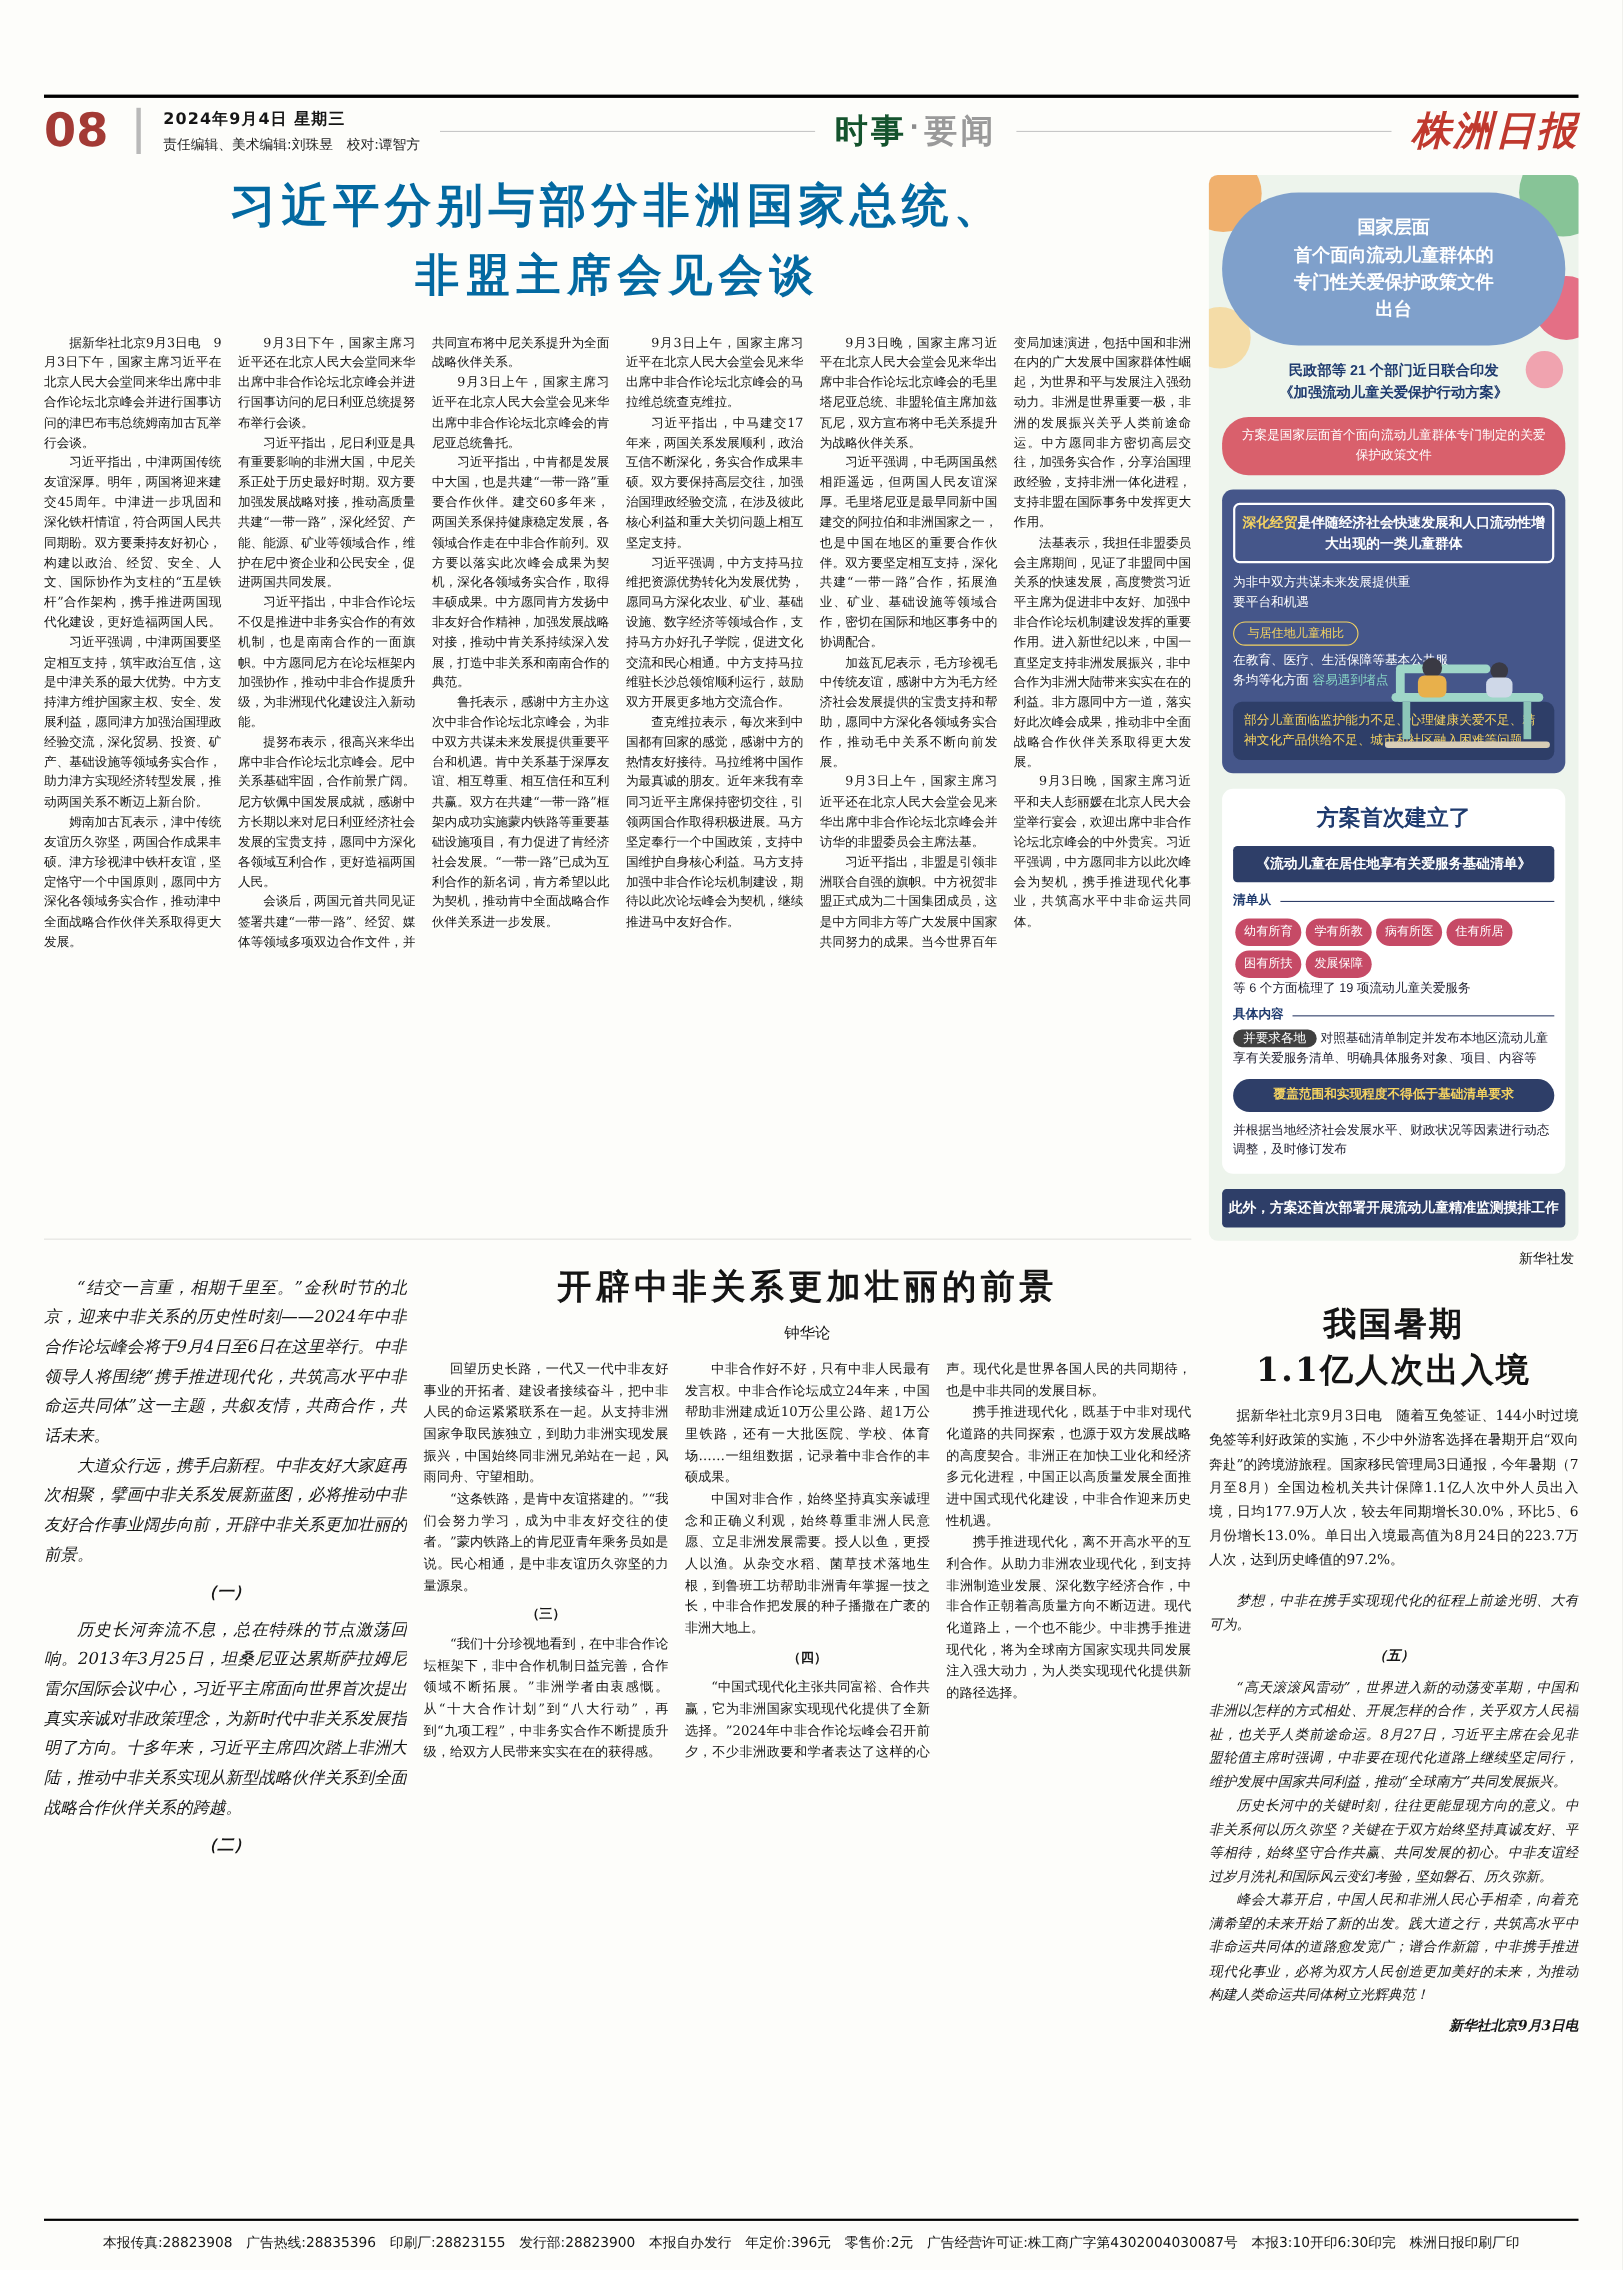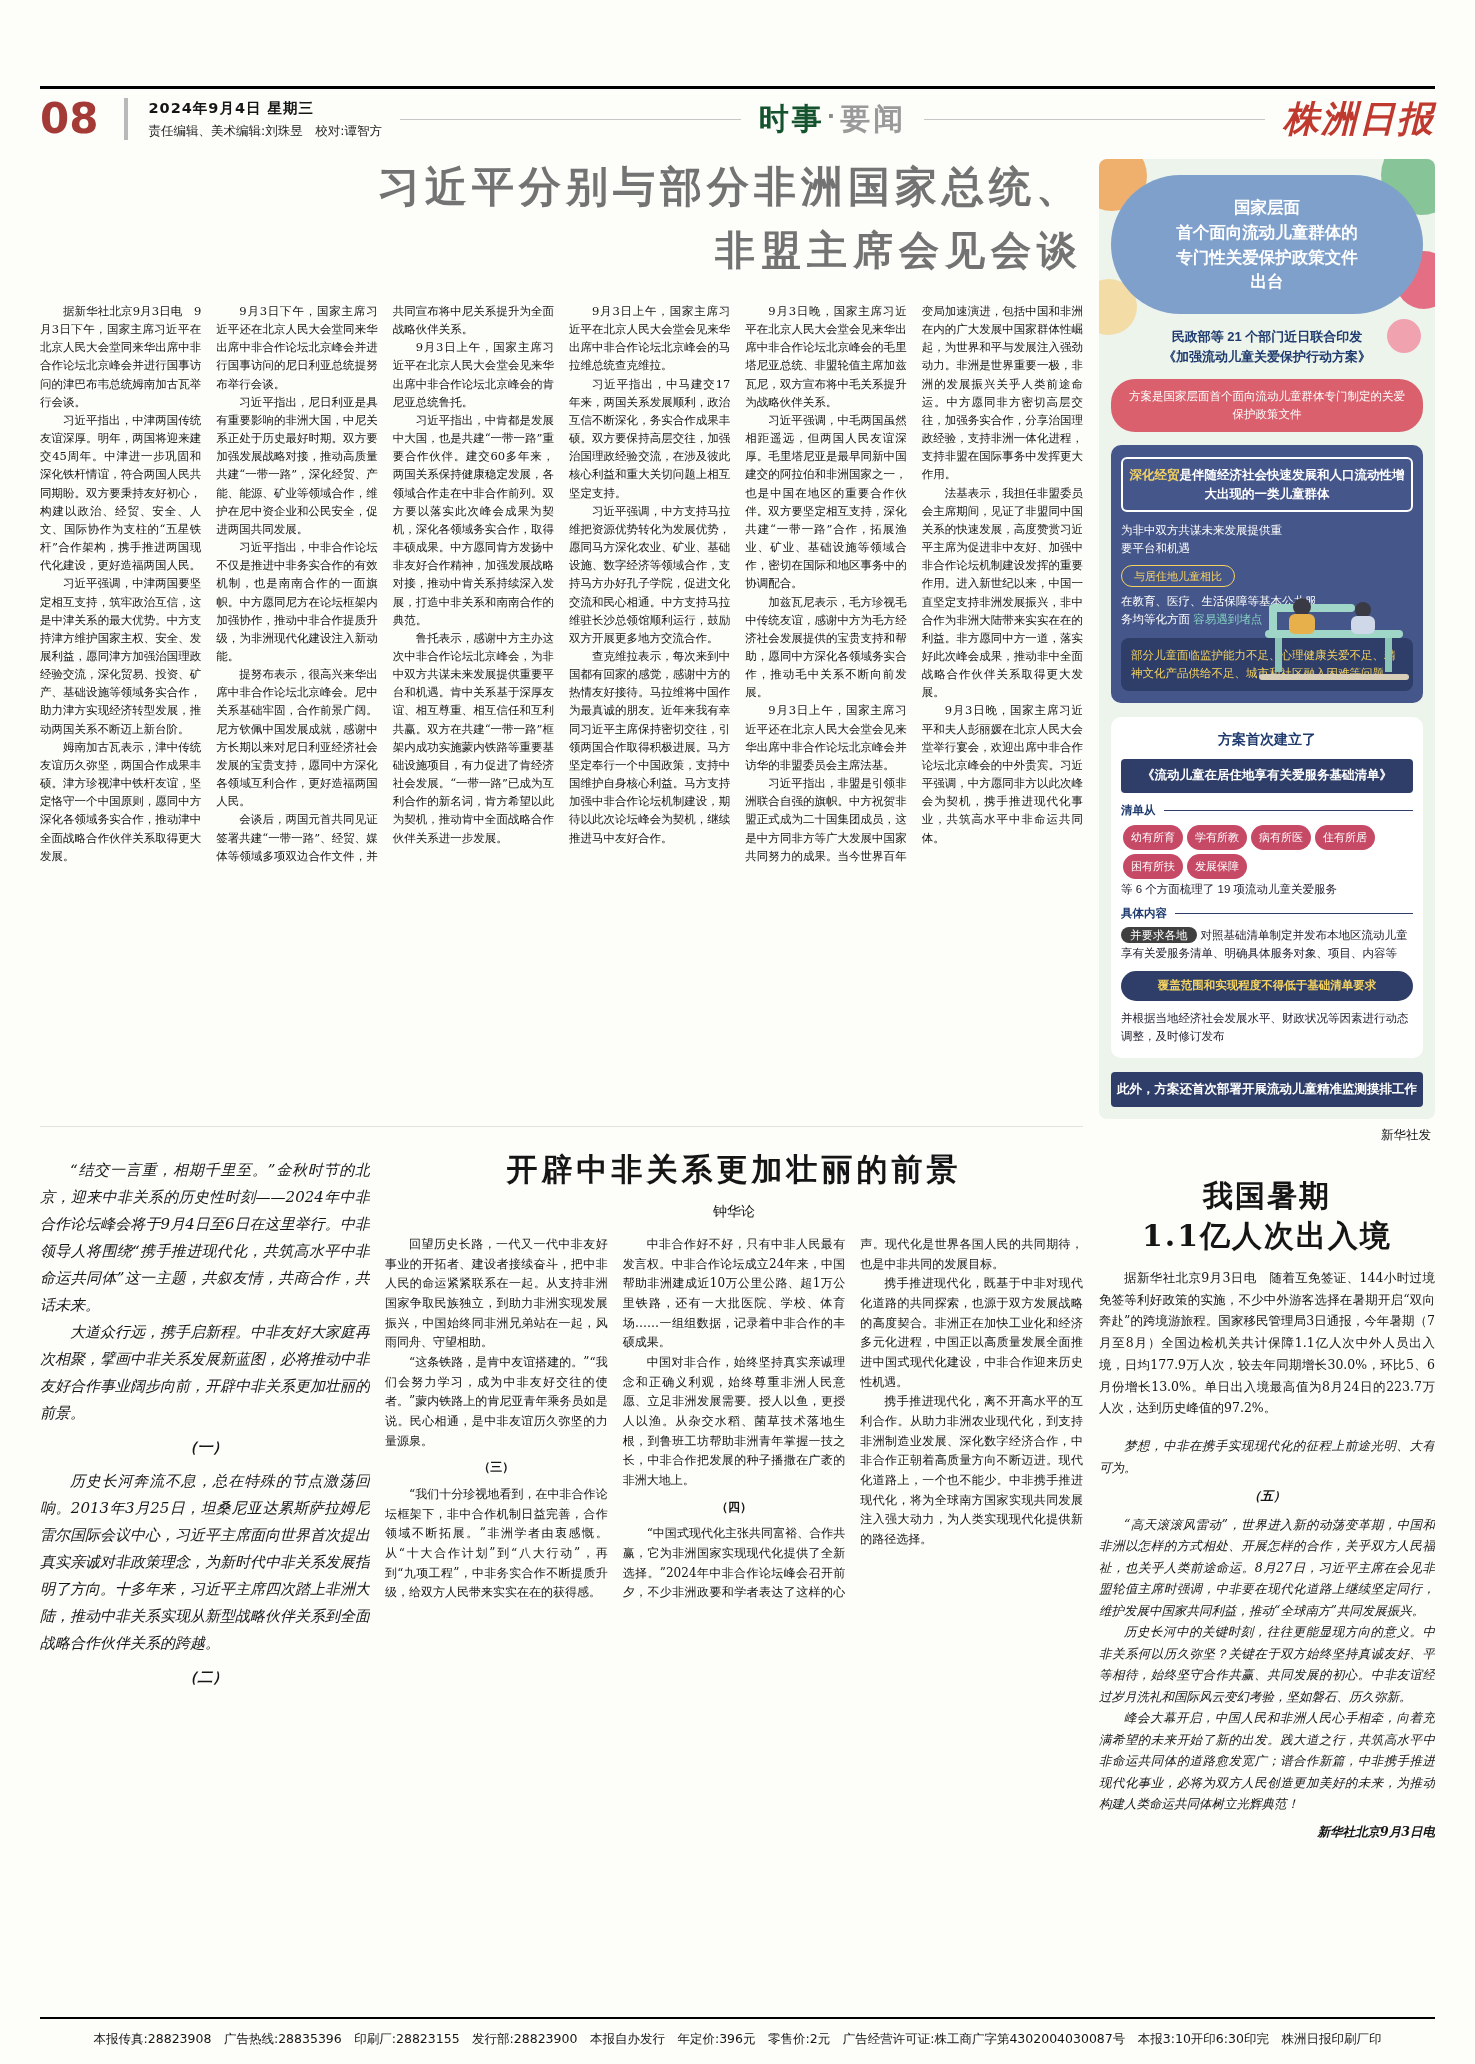--- a/index.html
+++ b/index.html
@@ -22,21 +22,21 @@
   .section-title { font-family:"DejaVu Sans",sans-serif; font-weight:bold; font-size:30px; letter-spacing:3px; white-space:nowrap; }
   .sec-red { color:#14532d; }
   .sec-dot { color:#8c8c8c; font-size:22px; vertical-align:6px; margin:0 2px; }
   .sec-gray { color:#9a9a9a; }
   .masthead { color:#c0392e; font-family:"DejaVu Serif",serif; font-style:italic; font-weight:bold; font-size:36px; letter-spacing:2px; white-space:nowrap; }
   
   .content { display:flex; gap:16px; margin-top:10px; flex:1; min-height:0; }
   .left-stack { flex:1; min-width:0; display:flex; flex-direction:column; }
   .right-rail { width:336px; flex:none; }
   
-  .hl { text-align:right; font-family:"DejaVu Sans",sans-serif; font-weight:900; color:#737373; }
+  .hl { text-align:center; font-family:"DejaVu Sans",sans-serif; font-weight:900; color:#0369a1; }
   .hl1 { font-size:42px; letter-spacing:5px; }
   .hl2 { font-size:40px; letter-spacing:6px; margin-top:8px; }
   .main-cols {
     margin-top:24px; height:806px; column-count:6; column-gap:15px;
     font-size:11.5px; line-height:1.58; text-align:justify; overflow:hidden;
   }
   .main-cols p, .mid-cols p, .intro-col p, .right-essay p { text-indent:2em; }
   p.sec { text-align:center !important; text-indent:0 !important; font-weight:bold; margin:7px 0; }
   
   .essay { display:flex; gap:15px; margin-top:18px; flex:1; min-height:0; border-top:1px solid #e2e2de; }
@@ -61,21 +61,21 @@
   .ig-panel1 { background:#45568a; border-radius:10px; padding:12px 10px; margin-top:13px; color:#fff; font-size:11.5px; line-height:1.5; }
   .ig-whitebox { border:2px solid #fff; border-radius:6px; padding:7px 6px; text-align:center; font-size:12.5px; font-weight:bold; }
   .yel { color:#f5d361; }
   .teal { color:#86d3c3; }
   .ig-line1 { margin-top:10px; width:170px; }
   .ig-yellowpill { display:inline-block; border:1.5px solid #f5d361; color:#f5d361; border-radius:15px; padding:2px 12px; font-size:11px; margin:8px 0 6px; }
   .ig-darkbox { background:#2e3e68; border-radius:8px; padding:8px 10px; color:#f5d361; margin-top:10px; line-height:1.6; }
   .bench { position:absolute; top:74px; right:4px; width:150px; height:92px; }
   .bench i { position:absolute; display:block; }
   .ig-panel2 { background:#fff; border-radius:10px; padding:12px 10px; margin-top:14px; color:#223; font-size:11.5px; line-height:1.55; }
-  .ig-p2head { text-align:center; color:#1e3a6e; font-weight:bold; font-size:14px; }
+  .ig-p2head { text-align:center; color:#1e3a6e; font-weight:bold; font-size:20px; }
   .ig-banner { background:#2e3e68; color:#fff; font-weight:bold; text-align:center; border-radius:4px; padding:7px 4px; margin:9px 0; font-size:12.5px; }
   .ig-label { display:flex; align-items:center; gap:8px; color:#1e3a6e; font-weight:bold; margin:6px 0 4px; }
   .ig-label::after { content:""; flex:1; border-top:1.5px solid #2e3e68; }
   .pillwrap { line-height:1.9; }
   .pill { background:#c64a66; color:#fff; border-radius:13px; padding:2px 8px; font-size:11px; display:inline-block; margin:2px 2px; }
   .ig-reqpill { background:#404040; color:#fff; border-radius:13px; padding:2px 9px; margin-right:4px; }
   .ig-banner2 { background:#2e3e68; color:#f5d361; border-radius:18px; text-align:center; padding:6px 6px; margin:9px 0; font-size:11.5px; font-weight:bold; }
   .ig-bottom { background:#2e3e68; color:#fff; font-weight:bold; text-align:center; padding:9px 6px; margin-top:14px; border-radius:4px; font-size:12.5px; }
   .ig-credit { text-align:right; font-size:12.5px; margin:8px 4px 0; font-family:"DejaVu Serif",serif; }
   

